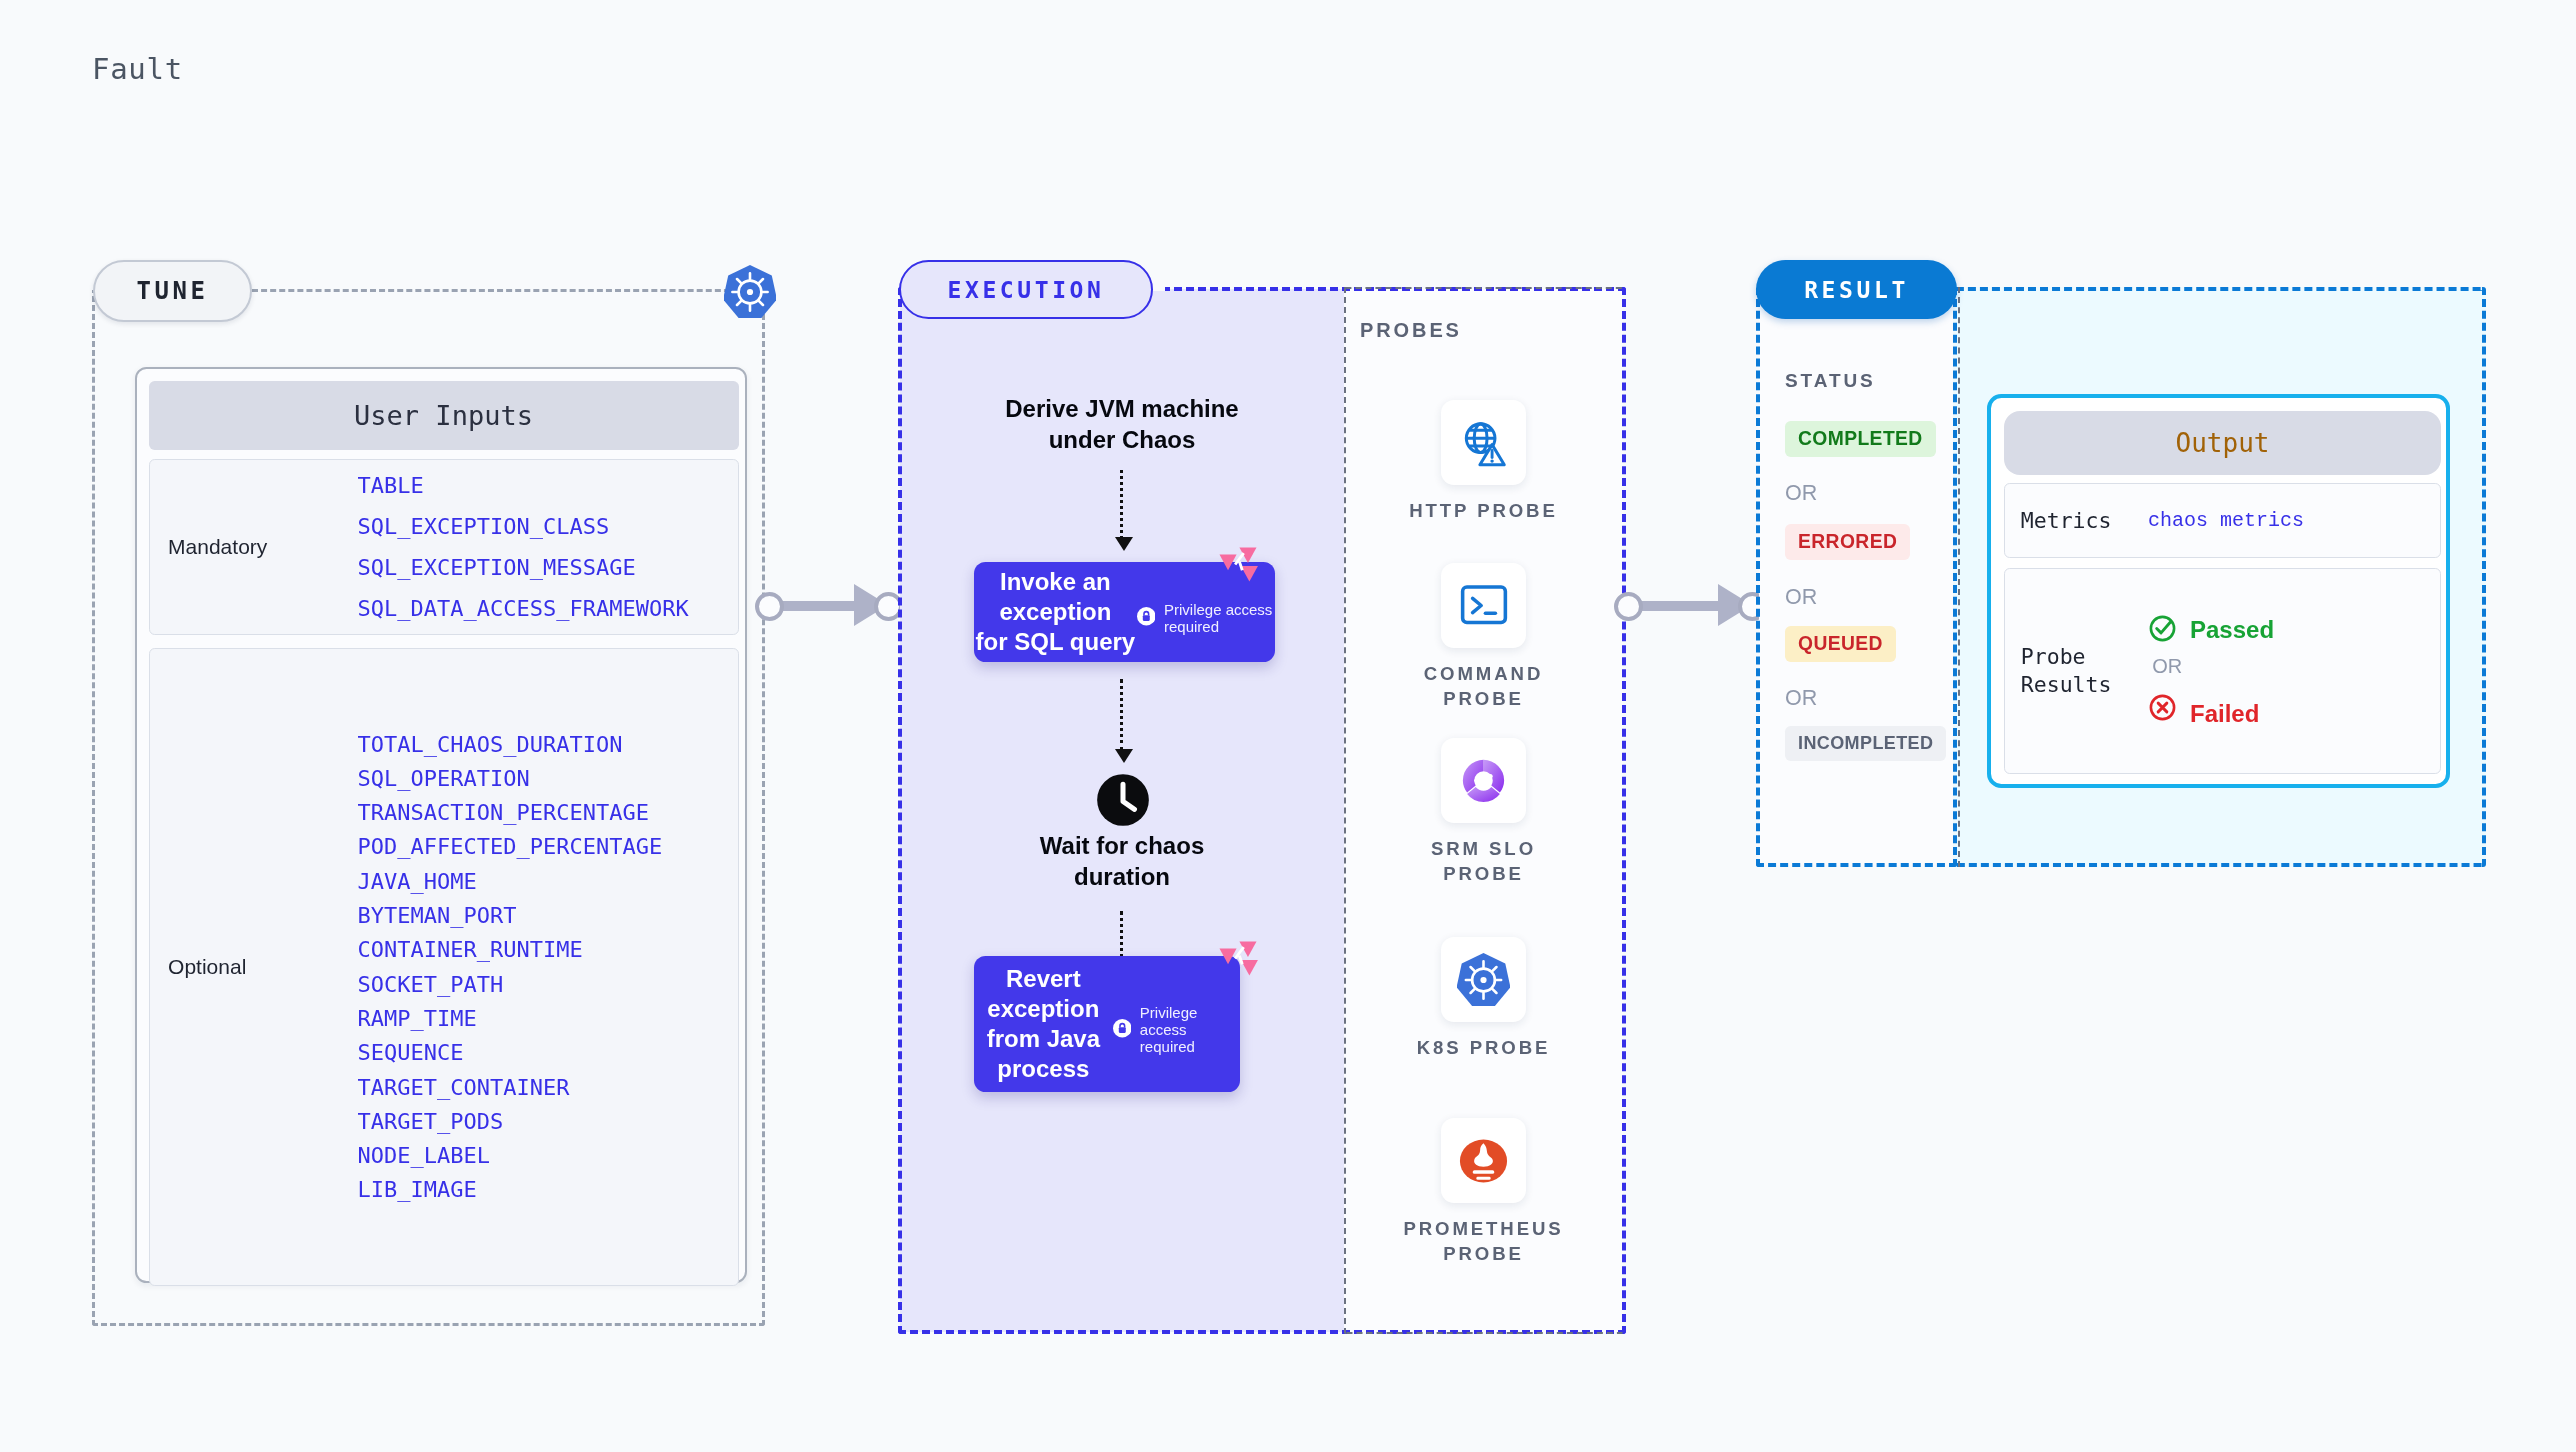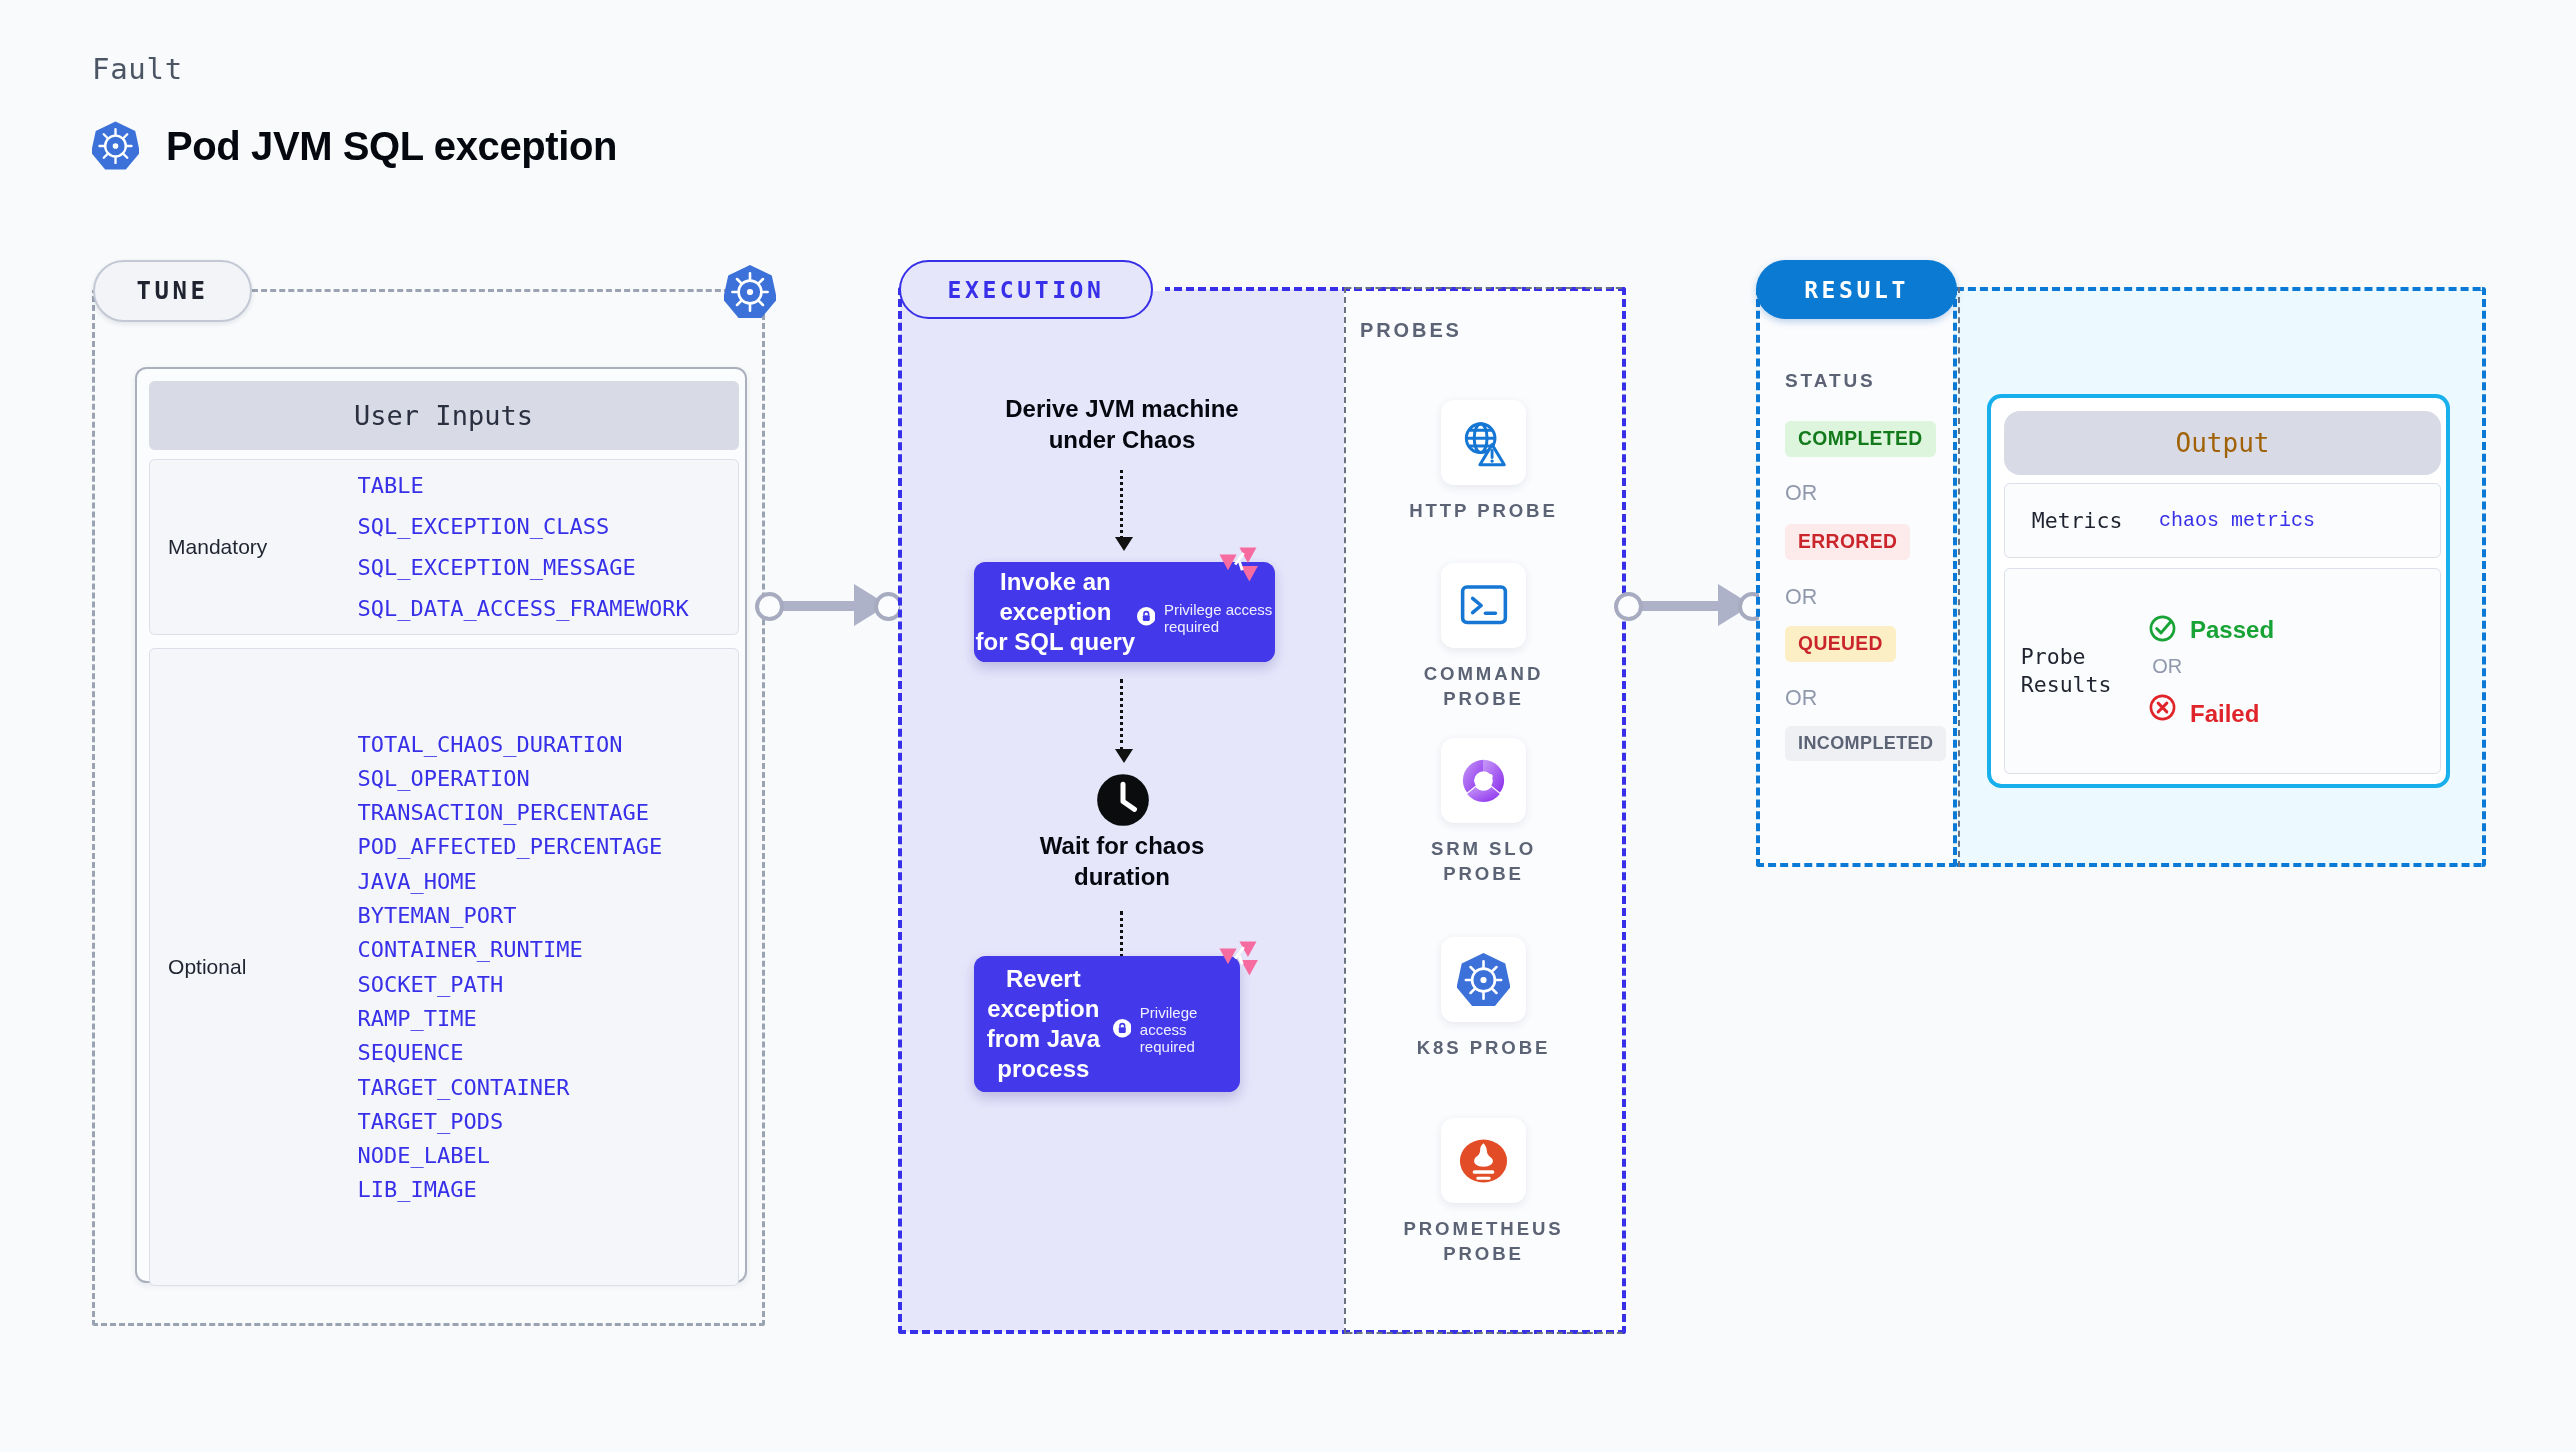--- a/index.html
+++ b/index.html
@@ -199,52 +199,39 @@
     position: absolute; left: 13px; top: 13px; width: 437px; height: 64px;
     background: #d8dbe6; border-radius: 16px;
     display: flex; align-items: center; justify-content: center;
     font-family: "DejaVu Sans Mono", monospace; font-size: 26px; color: #a16207;
   }
   .out-block {
     position: absolute; left: 13px; width: 437px;
     background: #fbfcfe; border: 1.4px solid #dadfe8; border-radius: 5.7px;
     display: flex; align-items: center;
   }
-  .out-metrics { top: 85px; height: 75px; padding-left: 11px; }
+  .out-metrics { top: 85px; height: 75px; }
   .out-probe   { top: 170px; height: 206px; }
   .out-key {
     font-family: "DejaVu Sans Mono", monospace; font-size: 21.5px; color: #1f2430;
     width: 143px; padding-left: 15.8px; flex: none; line-height: 1.3;
   }
   .out-val-link { font-family: Liberation Mono, monospace; font-size: 20px; color: #3730e8; }
   .res-row { display: flex; align-items: center; gap: 13px; }
   .res-passed { font-size: 24px; font-weight: 700; color: #17a335; }
   .res-failed { font-size: 24px; font-weight: 700; color: #e0252a; margin-top: 12px; }
   .res-or { font-size: 20px; color: #9099ac; margin: 10px 0 10px 4.3px; }
   .res-stack { display: flex; flex-direction: column; }
 </style>
 </head>
 <body>
 
 <div class="stage">
 
   <div class="fault-label">Fault</div>
-  <div class="title-row">
-    <span>
-      <svg class="k8s-ico" width="47" height="52" viewBox="0 0 100 108">
-        <path fill="#3b71d8" d="M50 2 L92 22 L102 68 L72 104 L28 104 L-2 68 L8 22 Z"></path>
-        <g fill="none" stroke="#ffffff" stroke-width="5" stroke-linecap="round">
-          <circle cx="50" cy="54" r="22"></circle>
-          <path d="M50 30 V18 M50 78 V90 M28 54 H16 M72 54 H84 M34 38 L25 29 M66 70 L75 79 M66 38 L75 29 M34 70 L25 79"></path>
-        </g>
-        <circle cx="50" cy="54" r="6" fill="#ffffff"></circle>
-      </svg>
-    </span>
-    <span class="title-text">Pod JVM SQL exception</span>
-  </div>
 
   <div class="tune-dash"></div>
   <div class="tune-dash-top"></div>
   <div class="tune-connector"></div>
   <div class="pill pill-tune">TUNE</div>
 
   <div class="k8s-badge-tune">
     <svg width="52" height="56" viewBox="0 0 100 108">
       <path fill="#3b71d8" d="M50 2 L92 22 L102 68 L72 104 L28 104 L-2 68 L8 22 Z"></path>
       <g fill="none" stroke="#ffffff" stroke-width="5" stroke-linecap="round">

